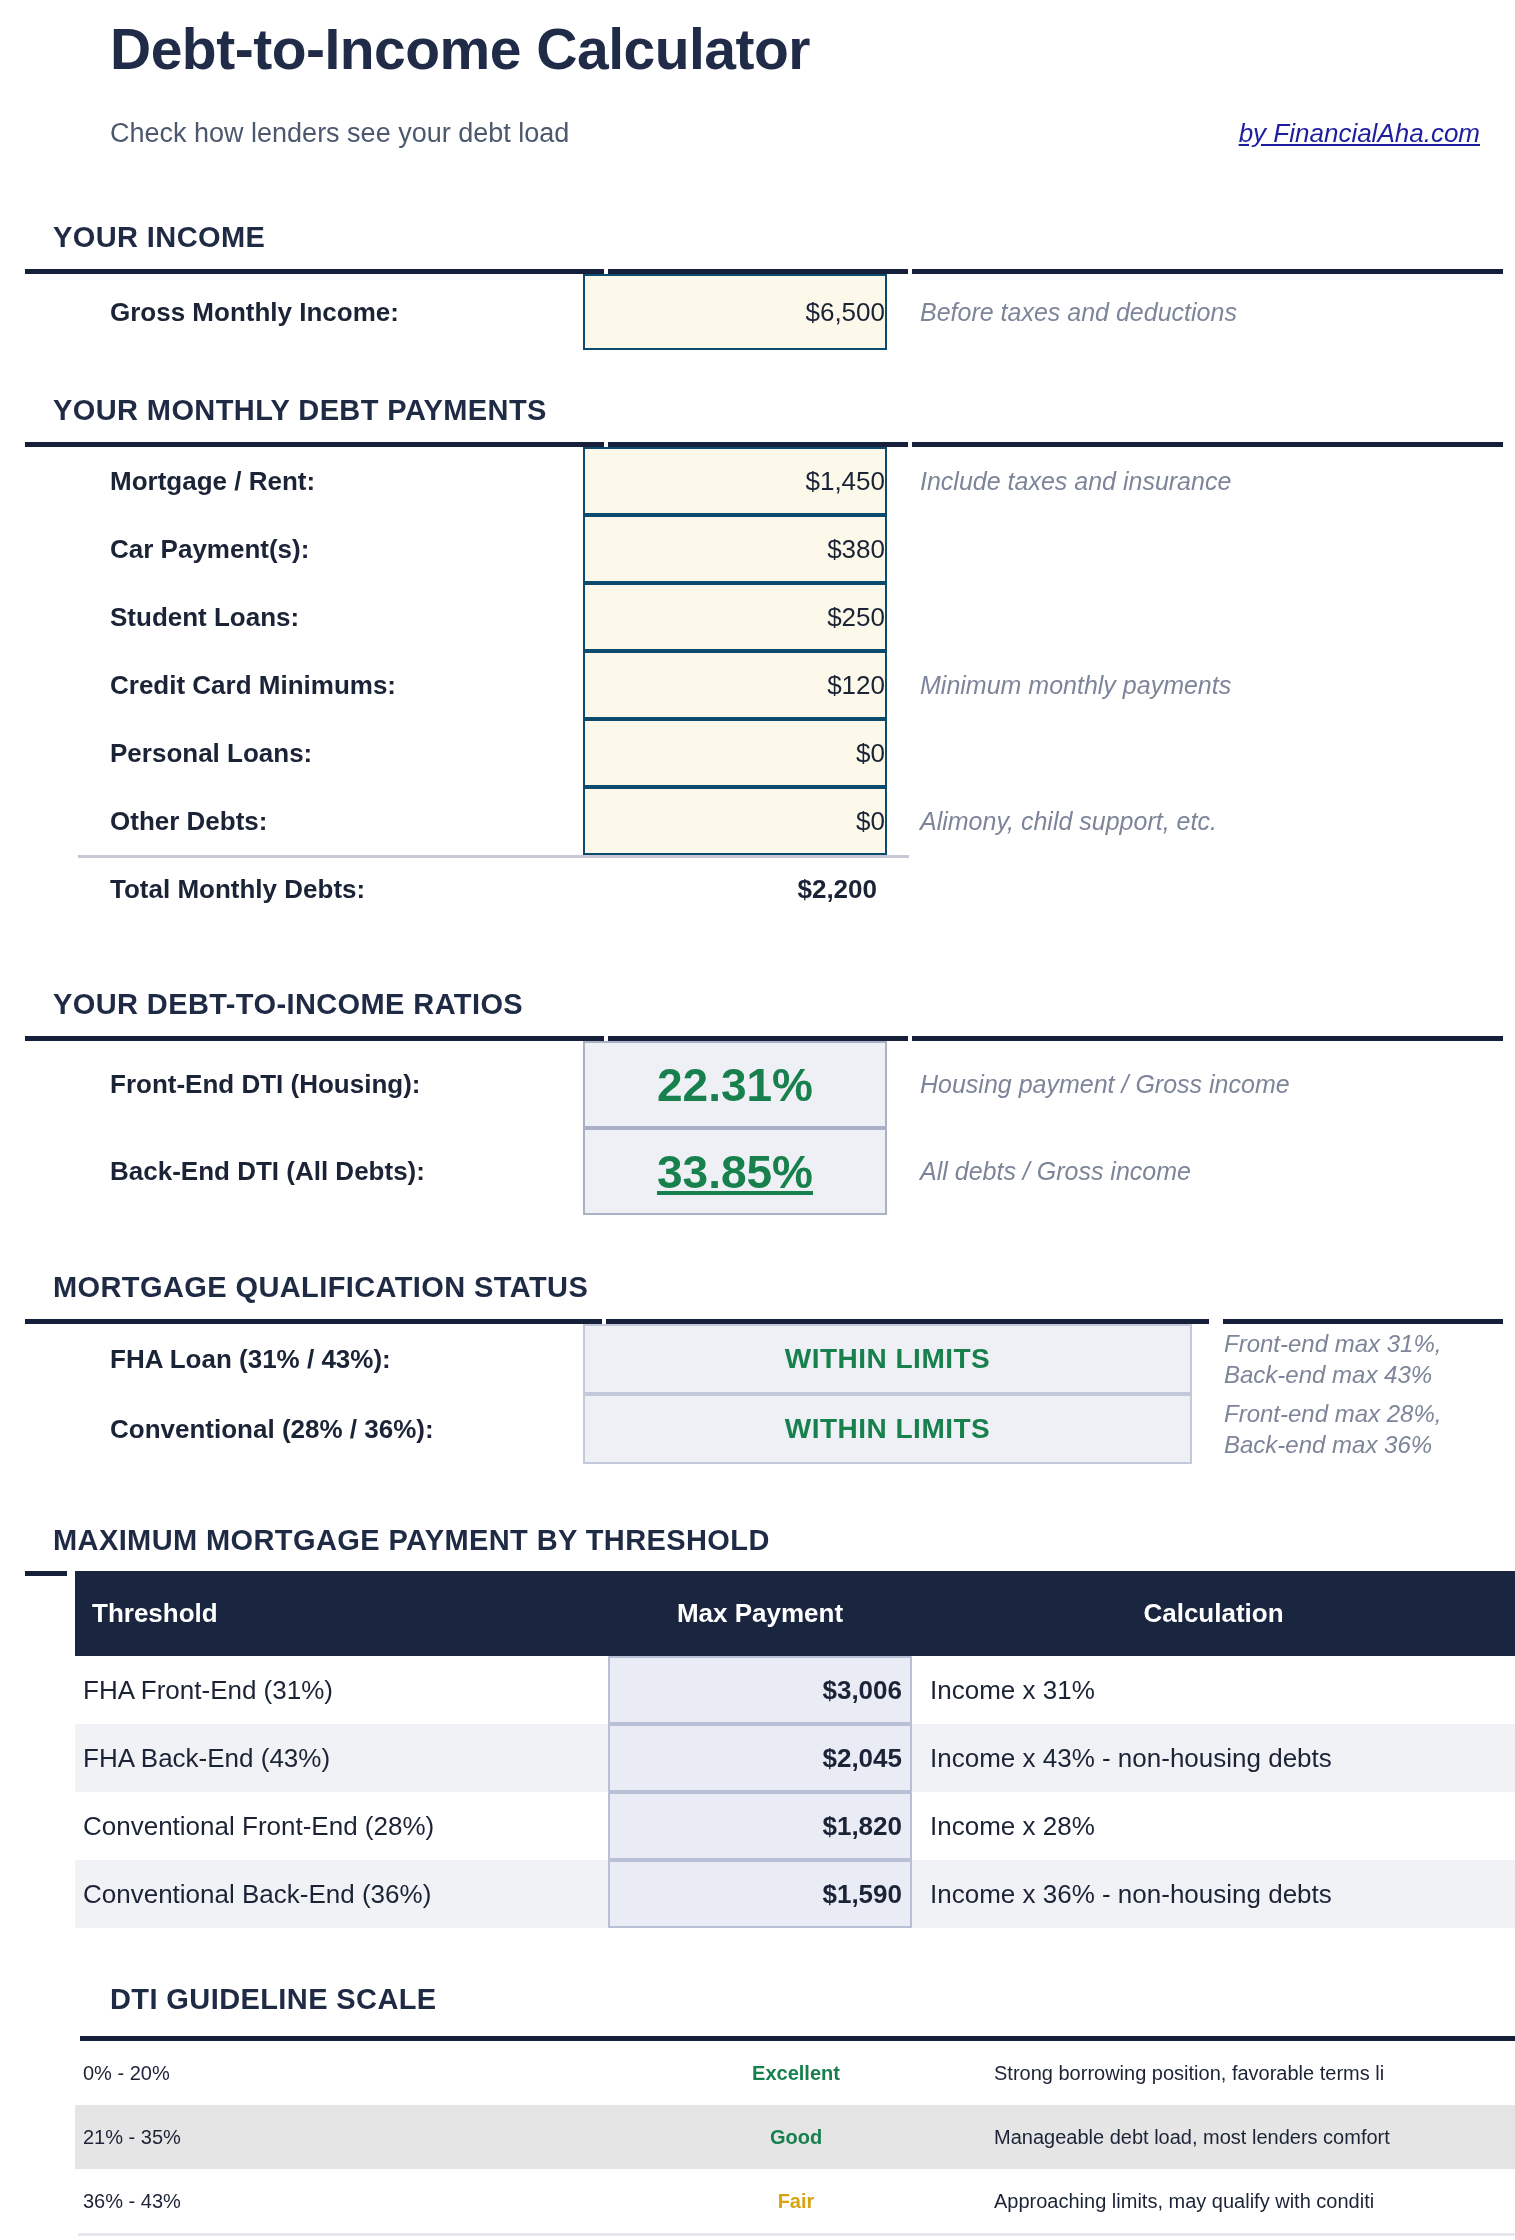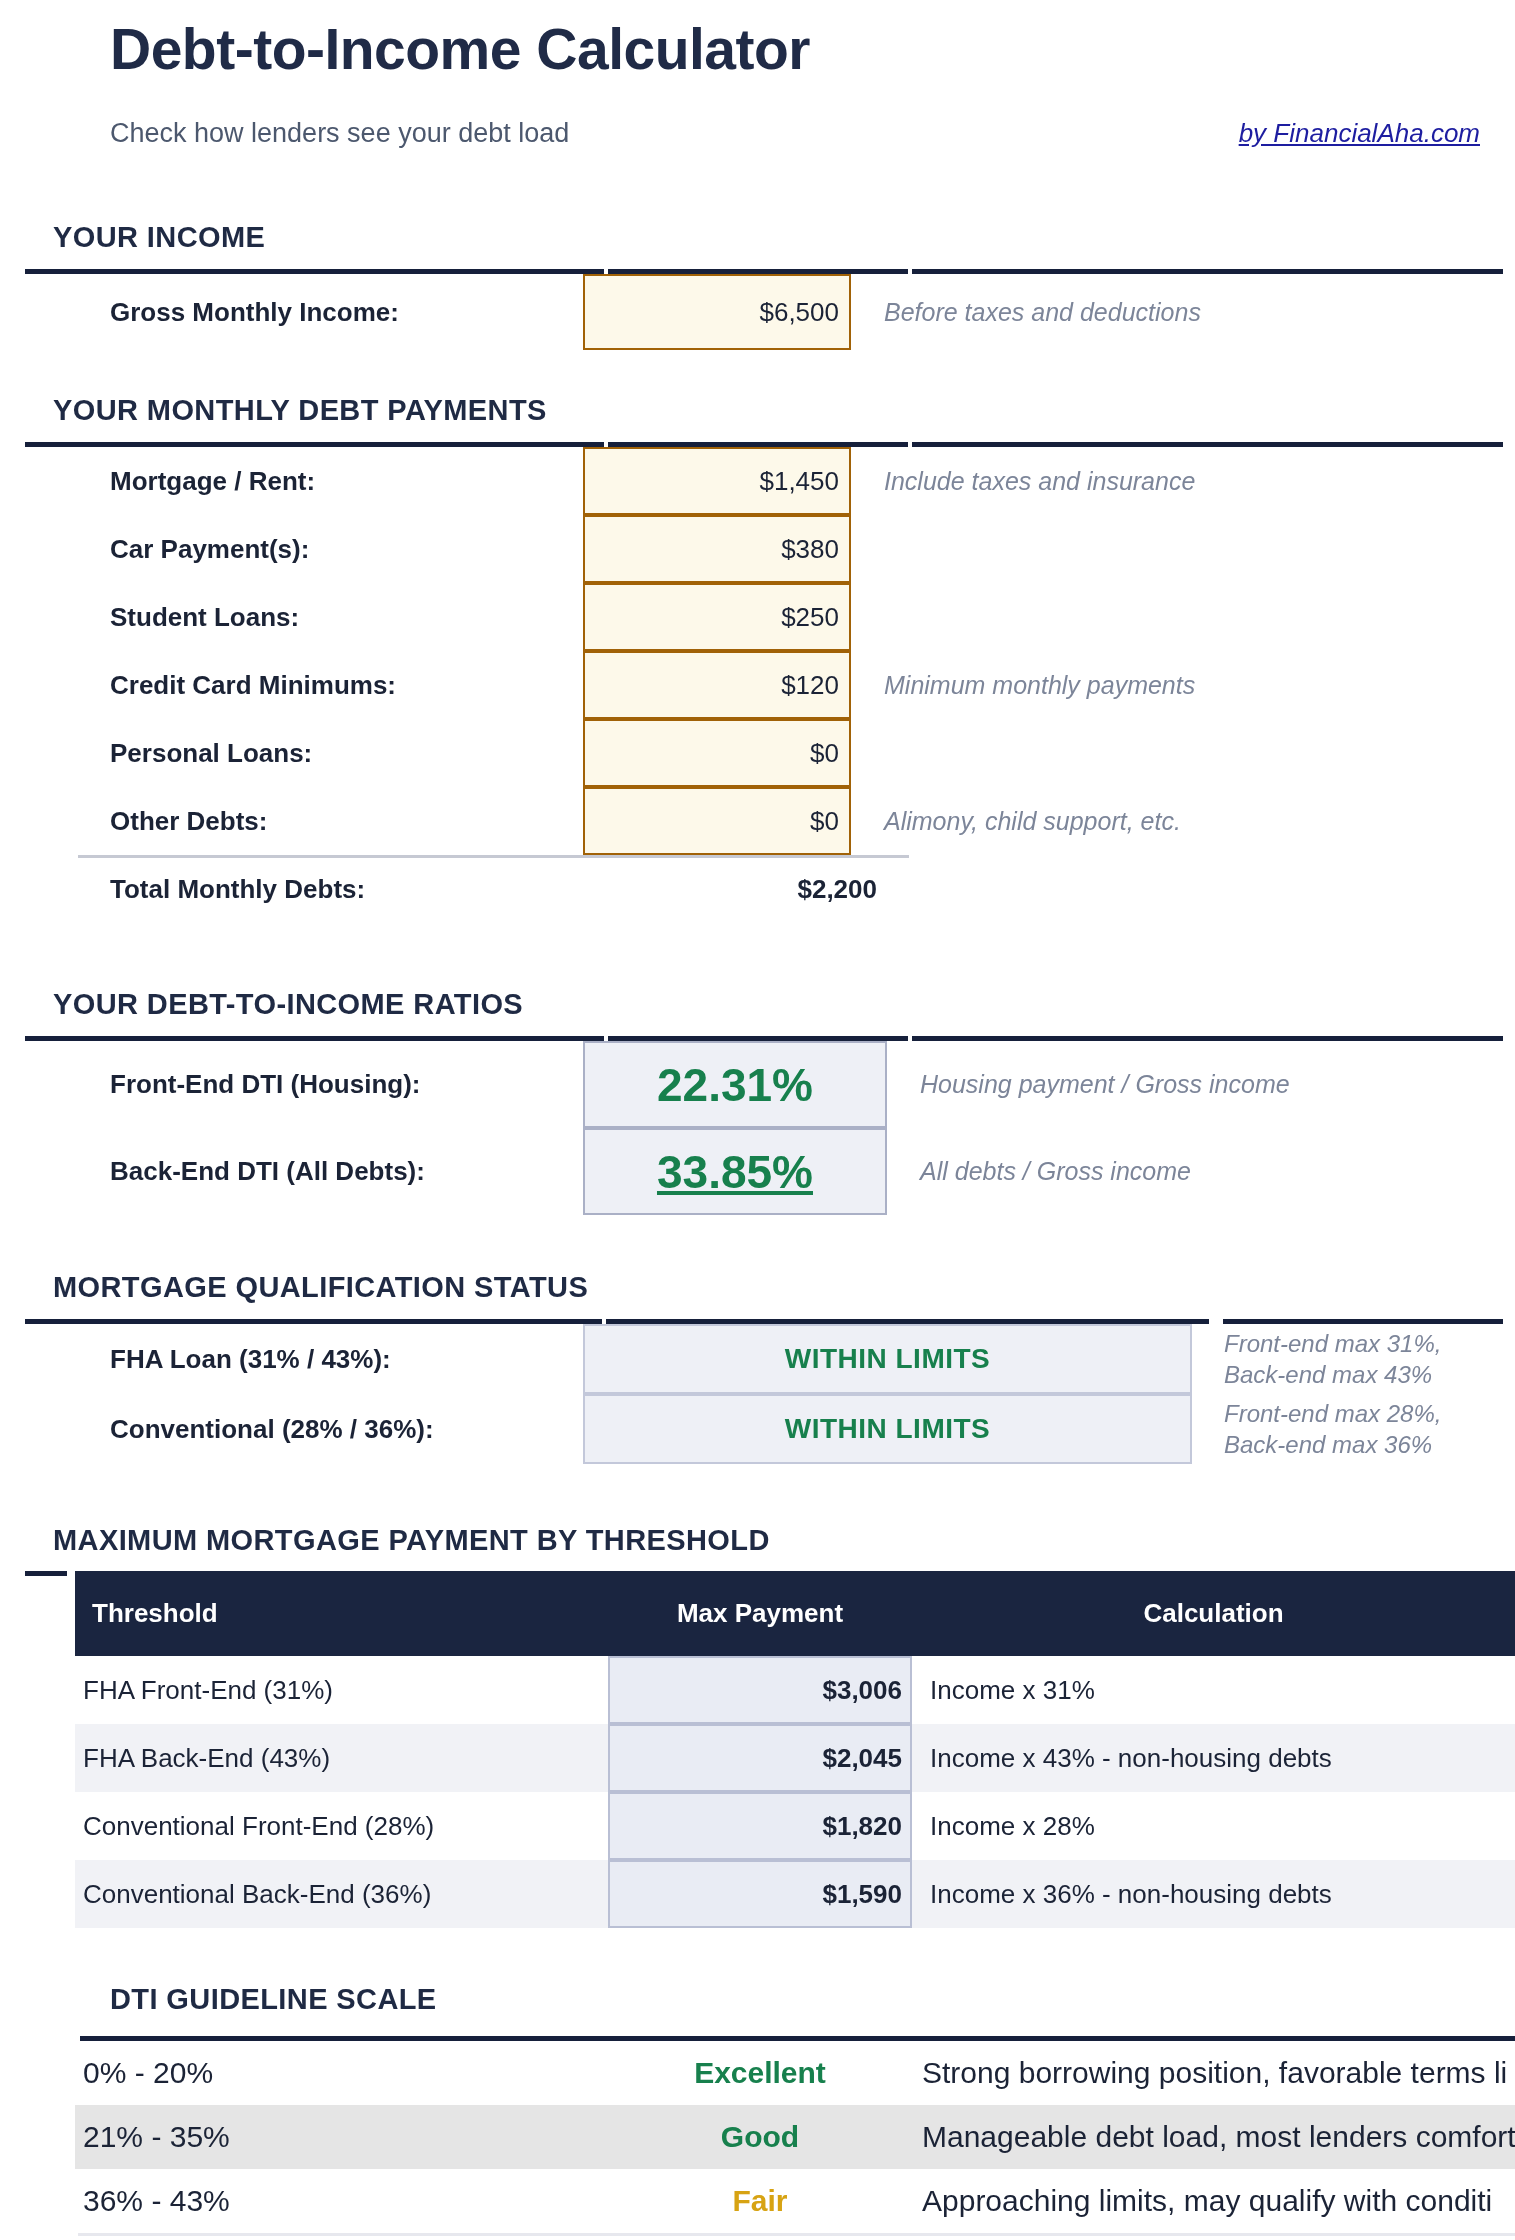--- a/index.html
+++ b/index.html
@@ -53,23 +53,23 @@
   
   .field-row { display:flex; align-items:stretch; }
   .field-row.h-income { height:76px; }
   .field-row.h-debt   { height:68px; }
   .f-label {
     width:583px; padding:0 20px 0 110px;
     display:flex; align-items:center;
     font-size:26px; font-weight:bold; color:#1b2336;
   }
   .f-input {
-    width:268px; background:#fdf9ea; border:2px solid #a16207;
+    width:304px; background:#fdf9ea; border:2px solid #0c4a6e;
     display:flex; align-items:center; justify-content:flex-end;
-    padding-right:10px; font-size:26px; color:#1b2336;
+    padding-right:0; font-size:26px; color:#1b2336;
   }
   .f-note {
     flex:1; padding-left:33px;
     display:flex; align-items:center;
     font-size:25px; font-style:italic; color:#7c8599;
   }
 
   
   .total-line { margin-left:78px; width:831px; border-top:3px solid #c6c9d3; }
   .total-row { display:flex; height:62px; align-items:center; }
@@ -113,21 +113,21 @@
   .td-threshold { width:533px; padding-left:8px; display:flex; align-items:center; }
   .td-payment {
     width:304px; background:#e9ecf4; border:2px solid #b9bfd4;
     display:flex; align-items:center; justify-content:flex-end;
     padding-right:8px; font-weight:bold;
   }
   .td-calc { flex:1; padding-left:18px; display:flex; align-items:center; white-space:nowrap; overflow:hidden; }
 
   
   .scale-rows { margin-left:75px; }
-  .srow { display:flex; align-items:stretch; height:64px; font-size:30px; }
+  .srow { display:flex; align-items:stretch; height:64px; font-size:20px;gap:36px; }
   .srow.alt { background:#e5e5e5; }
   .s-range { width:533px; padding-left:8px; display:flex; align-items:center; }
   .s-rating { width:304px; display:flex; align-items:center; justify-content:center; font-weight:bold; }
   .s-desc { flex:1; padding-left:10px; display:flex; align-items:center; white-space:nowrap; overflow:hidden; }
   .scale-bottom-line { margin-left:78px; border-top:3px solid #e7e8ee; }
 </style>
 </head>
 <body>
 
 <div>

